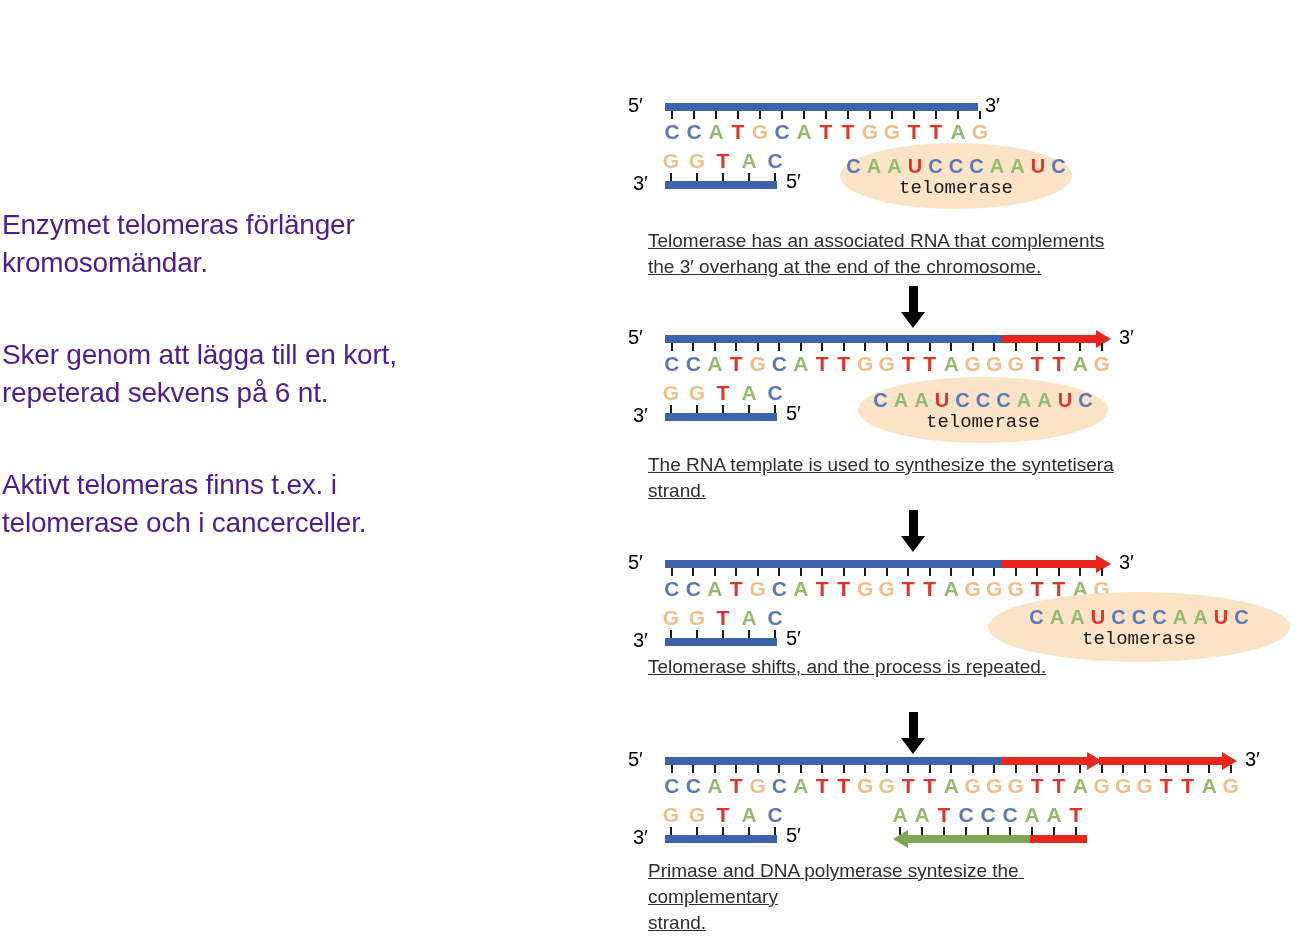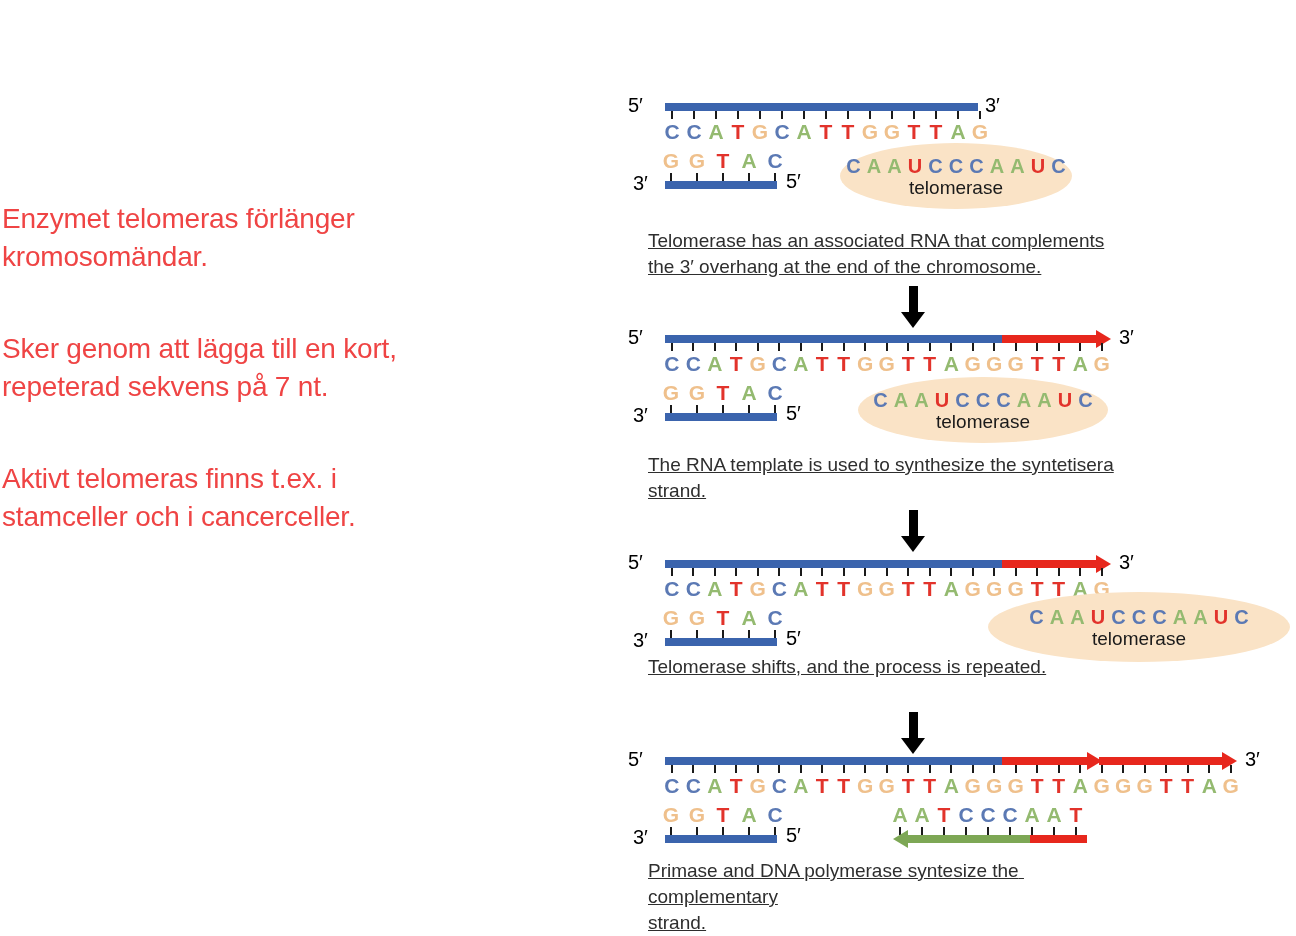--- a/index.html
+++ b/index.html
@@ -1,21 +1,21 @@
 <!DOCTYPE html>
 <html style="--col-A: #94ba70; --col-T: #e2332b; --col-G: #efc08c; --col-C: #5b79b4; --col-U: #e2332b; --col-bar_blue: #3b64ad; --col-bar_red: #e7271d; --col-bar_green: #7da755; --col-oval: #fae3c6;"><head>
 <meta charset="utf-8">
 <style>
   * { margin:0; padding:0; box-sizing:border-box; }
   html,body { width:1296px; height:936px; background:#ffffff; overflow:hidden;
               font-family:"Liberation Sans", sans-serif; }
   .abs { position:absolute; }
 
   
-  #notes { left:2px; top:200px; width:545px; color:#ef4444;
+  #notes { left:2px; top:206px; width:545px; color:#4c1d95;
            font-size:28px; line-height:38px; letter-spacing:-0.2px; }
   #notes p { white-space:pre-wrap; margin-bottom:54px; }
 
   
   .seq { display:flex; }
   .nt { display:inline-flex; flex-direction:column; align-items:center;
         width:21.5px; font-weight:bold; font-size:21px; line-height:22px;
         font-family:"Liberation Sans", sans-serif; }
   .cells-22 .nt { width:22px; }
   .cells-26 .nt { width:26px; }
@@ -37,40 +37,40 @@
   .head-left  { width:0; height:0; margin-top:-5px;
                 border-top:9px solid transparent; border-bottom:9px solid transparent;
                 border-right:15px solid var(--col-bar_green); }
 
   .prime { font-size:20px; color:#000; }
 
   
   .oval { border-radius:50%; background:var(--col-oval);
           display:flex; flex-direction:column; align-items:center; justify-content:center; }
   .oval .rna { margin-top:2px; }
-  .oval .tlabel { font-size:19px; color:#1a1a1a; margin-top:0px; }
+  .oval .tlabel { font-size:19px; color:#1a1a1a; margin-top:0px;font-family:Liberation Mono, monospace; }
 
   
   .caption { width:505px; font-size:19px; line-height:26px; color:#2e2e2e; white-space:pre-wrap;text-decoration:underline; }
   .down-arrow { width:24px; }
   .down-arrow .stem { width:9px; height:26px; background:#000; margin:0 auto; }
   .down-arrow .head { width:0; height:0; margin:0 auto;
                       border-left:12px solid transparent; border-right:12px solid transparent;
                       border-top:16px solid #000; }
 </style>
 </head>
 <body>
 
 <div class="abs" id="notes">
   <p>Enzymet telomeras förlänger
 kromosomändar.</p>
   <p>Sker genom att lägga till en kort,
-repeterad sekvens på 7 nt.</p>
+repeterad sekvens på 6 nt.</p>
   <p>Aktivt telomeras finns t.ex. i
-stamceller och i cancerceller.</p>
+telomerase och i cancerceller.</p>
 </div>
 
 <div>
   <span class="abs prime" style="left:628px;top:94px">5′</span>
   <div class="abs bar" style="left:665px;top:103px">
     <div class="seg-blue" style="width:313px"></div>
   </div>
   <div class="abs seq strand-top cells-22" style="left:661px;top:111px">
       <span class="nt c-C">C</span>
       <span class="nt c-C">C</span>

